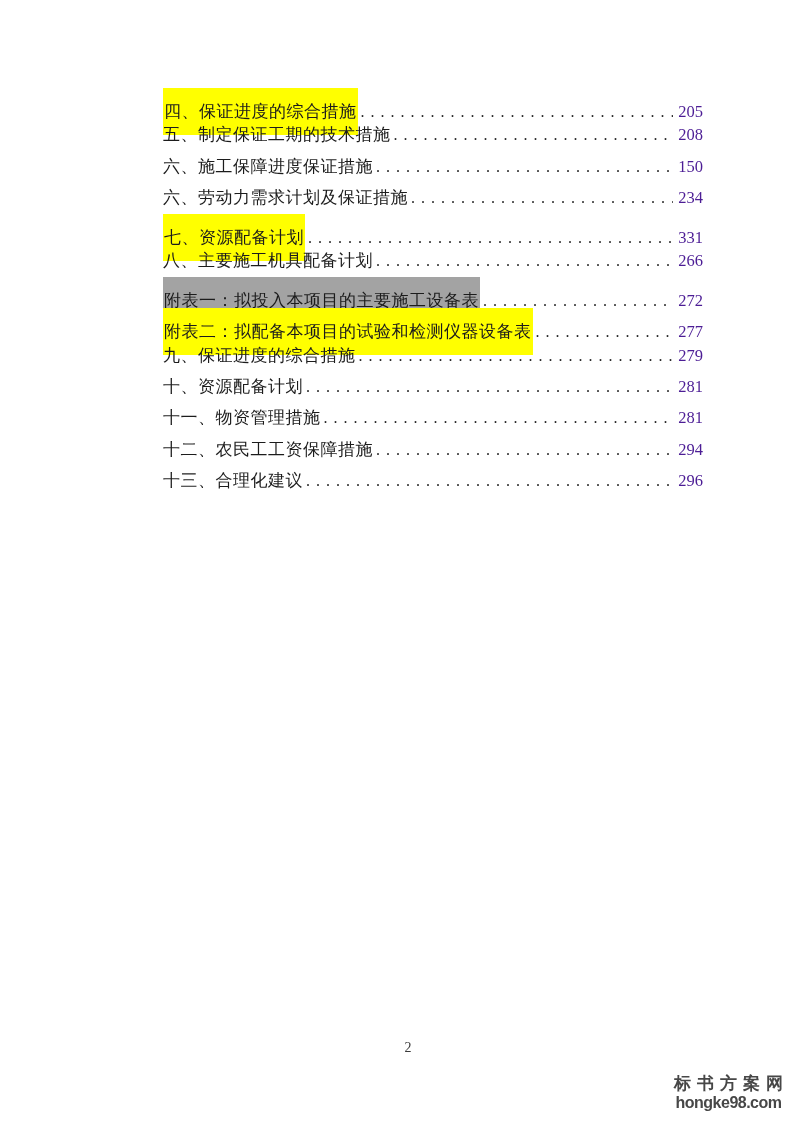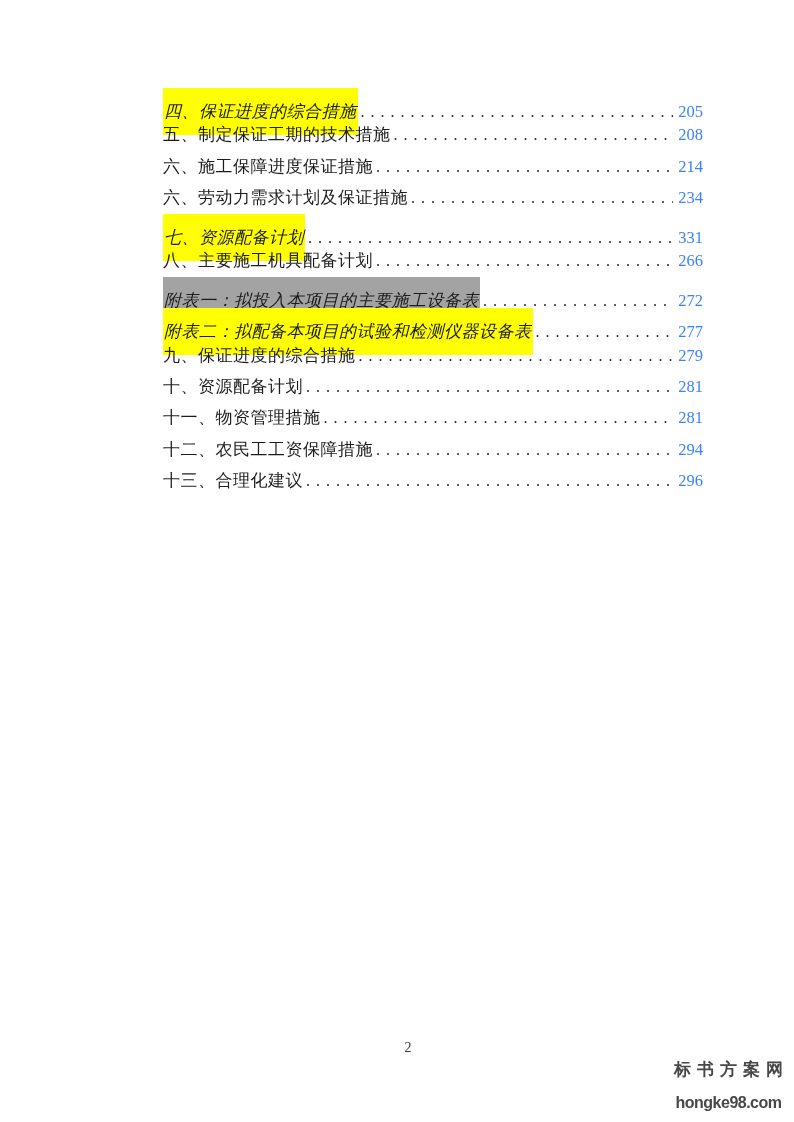--- a/index.html
+++ b/index.html
@@ -30,36 +30,35 @@
     font-size: 17px;
     white-space: nowrap;
   }
   .toc-title {
     flex: 0 0 auto;
     line-height: normal;
     letter-spacing: 0.5px;
   }
   .toc-title.hl {
     padding: 12px 1px;
-    font-style: italic;
   }
   .toc-dots {
     flex: 1 1 auto;
     overflow: hidden;
     white-space: nowrap;
     font-size: 16px;
     letter-spacing: 1px;
     color: #2a2a2a;
     margin: 0 2px 0 3px;
   }
   .toc-page {
     flex: 0 0 auto;
     font-size: 16.5px;
     margin-left: 3px;
-    color: #3b82f6;
+    color: #4c1d95;
   }
   .page-number {
     position: absolute;
     top: 1040px;
     left: 0;
     width: 100%;
     text-align: center;
     text-indent: 22px;
     font-size: 14px;
     color: #3a3a3a;
@@ -71,21 +70,21 @@
     text-align: center;
     color: #474747;
     line-height: 1.1;
   }
   .wm-cn {
     font-family: "Liberation Sans", "DejaVu Sans", sans-serif;
     font-weight: bold;
     font-size: 17px;
     letter-spacing: 6px;
     margin-right: -6px; 
-    margin-bottom: 15px;
+    margin-bottom: 1px;
   }
   .wm-en {
     font-family: "Liberation Sans", "DejaVu Sans", sans-serif;
     font-weight: bold;
     font-size: 16px;
     letter-spacing: -0.5px;
   }
 </style>
 </head>
 <body>
@@ -99,21 +98,21 @@
         <span class="toc-page">205</span>
       </div>
       <div class="toc-row">
         <span class="toc-title">五、制定保证工期的技术措施</span>
         <span class="toc-dots">. . . . . . . . . . . . . . . . . . . . . . . . . . . . . . . . . . . . . . . . . . . . . . . . . . . . . . . . . . . . . . . . . . . . . . . . . . . . . . . . . . . . . . . . . . . . . . . . . . . . . . . . . . . . . . . . . . . . . . . .</span>
         <span class="toc-page">208</span>
       </div>
       <div class="toc-row">
         <span class="toc-title">六、施工保障进度保证措施</span>
         <span class="toc-dots">. . . . . . . . . . . . . . . . . . . . . . . . . . . . . . . . . . . . . . . . . . . . . . . . . . . . . . . . . . . . . . . . . . . . . . . . . . . . . . . . . . . . . . . . . . . . . . . . . . . . . . . . . . . . . . . . . . . . . . . .</span>
-        <span class="toc-page">214</span>
+        <span class="toc-page">150</span>
       </div>
       <div class="toc-row">
         <span class="toc-title">六、劳动力需求计划及保证措施</span>
         <span class="toc-dots">. . . . . . . . . . . . . . . . . . . . . . . . . . . . . . . . . . . . . . . . . . . . . . . . . . . . . . . . . . . . . . . . . . . . . . . . . . . . . . . . . . . . . . . . . . . . . . . . . . . . . . . . . . . . . . . . . . . . . . . .</span>
         <span class="toc-page">234</span>
       </div>
       <div class="toc-row">
         <span class="toc-title hl" style="background: rgb(255, 255, 0);">七、资源配备计划</span>
         <span class="toc-dots">. . . . . . . . . . . . . . . . . . . . . . . . . . . . . . . . . . . . . . . . . . . . . . . . . . . . . . . . . . . . . . . . . . . . . . . . . . . . . . . . . . . . . . . . . . . . . . . . . . . . . . . . . . . . . . . . . . . . . . . .</span>
         <span class="toc-page">331</span>

